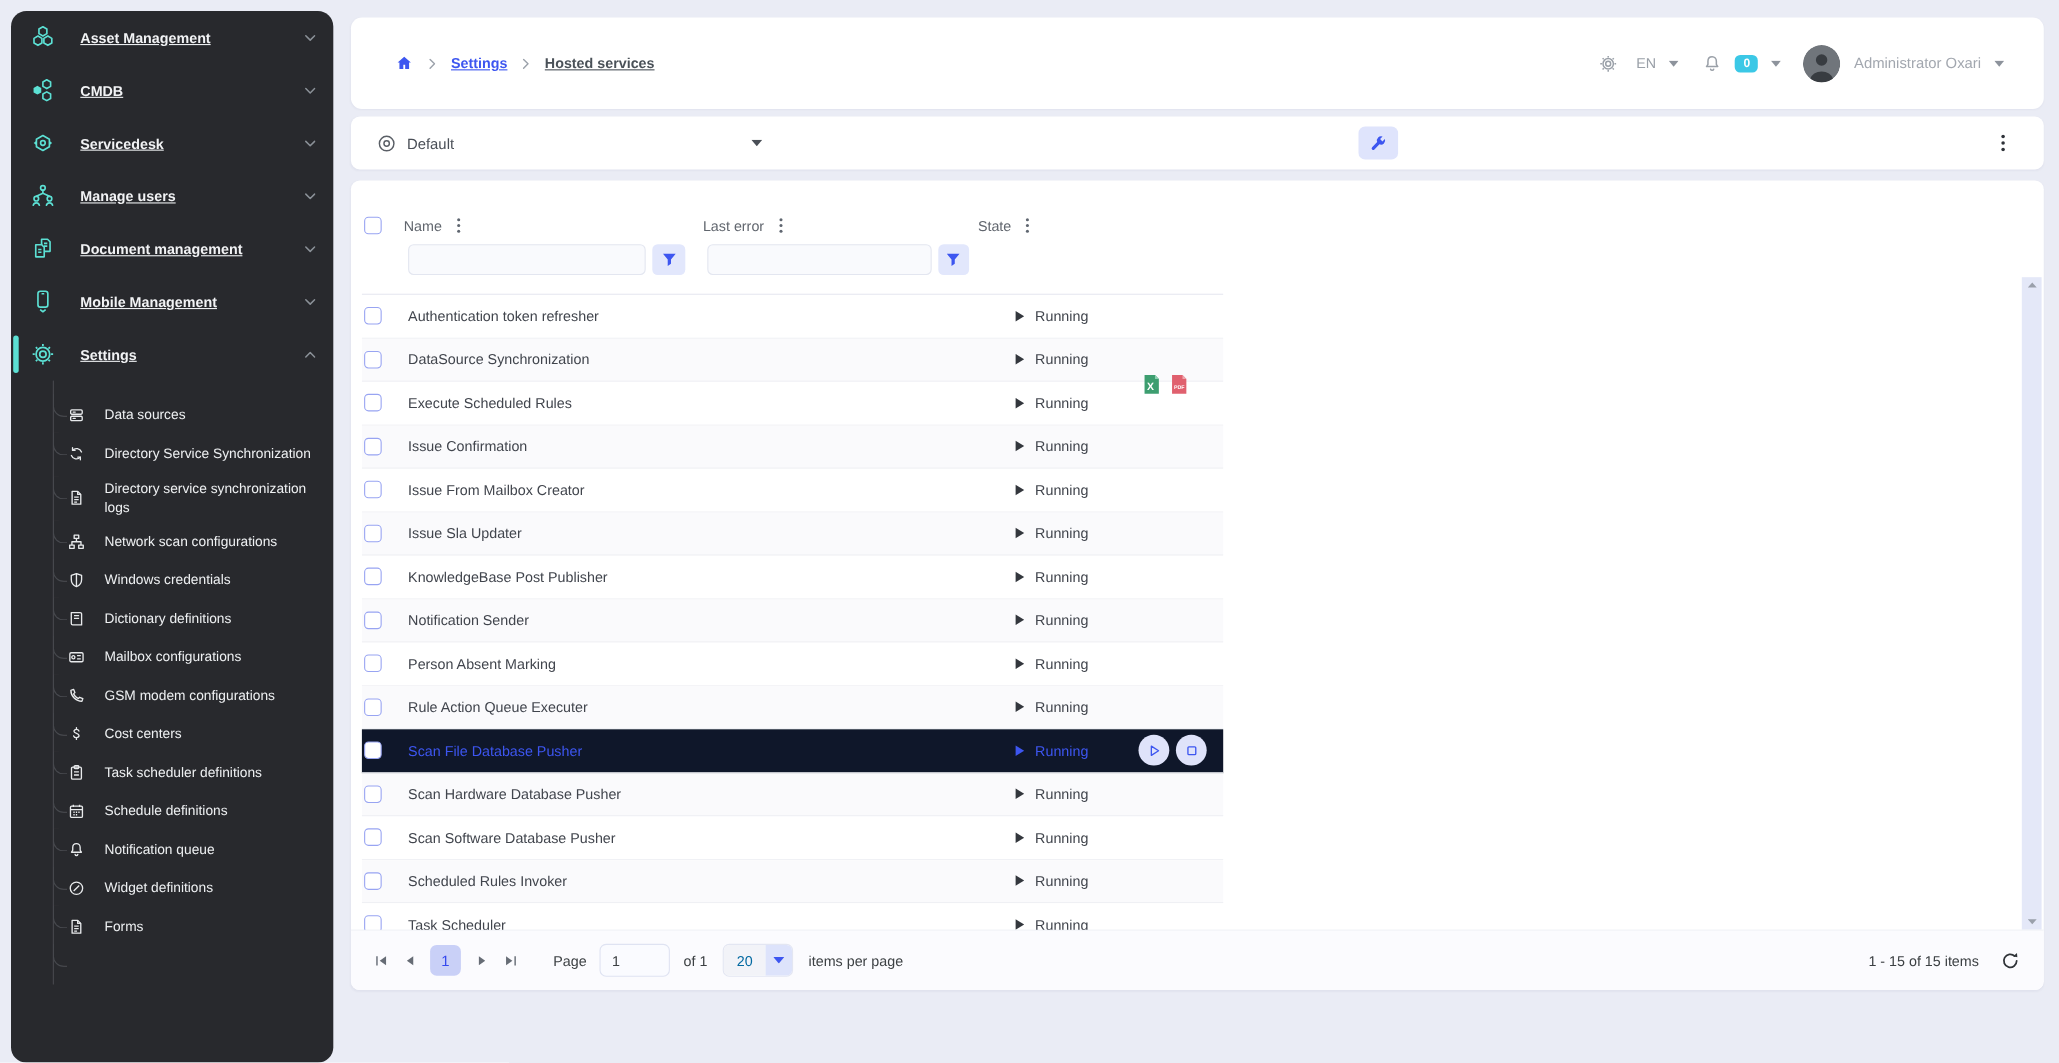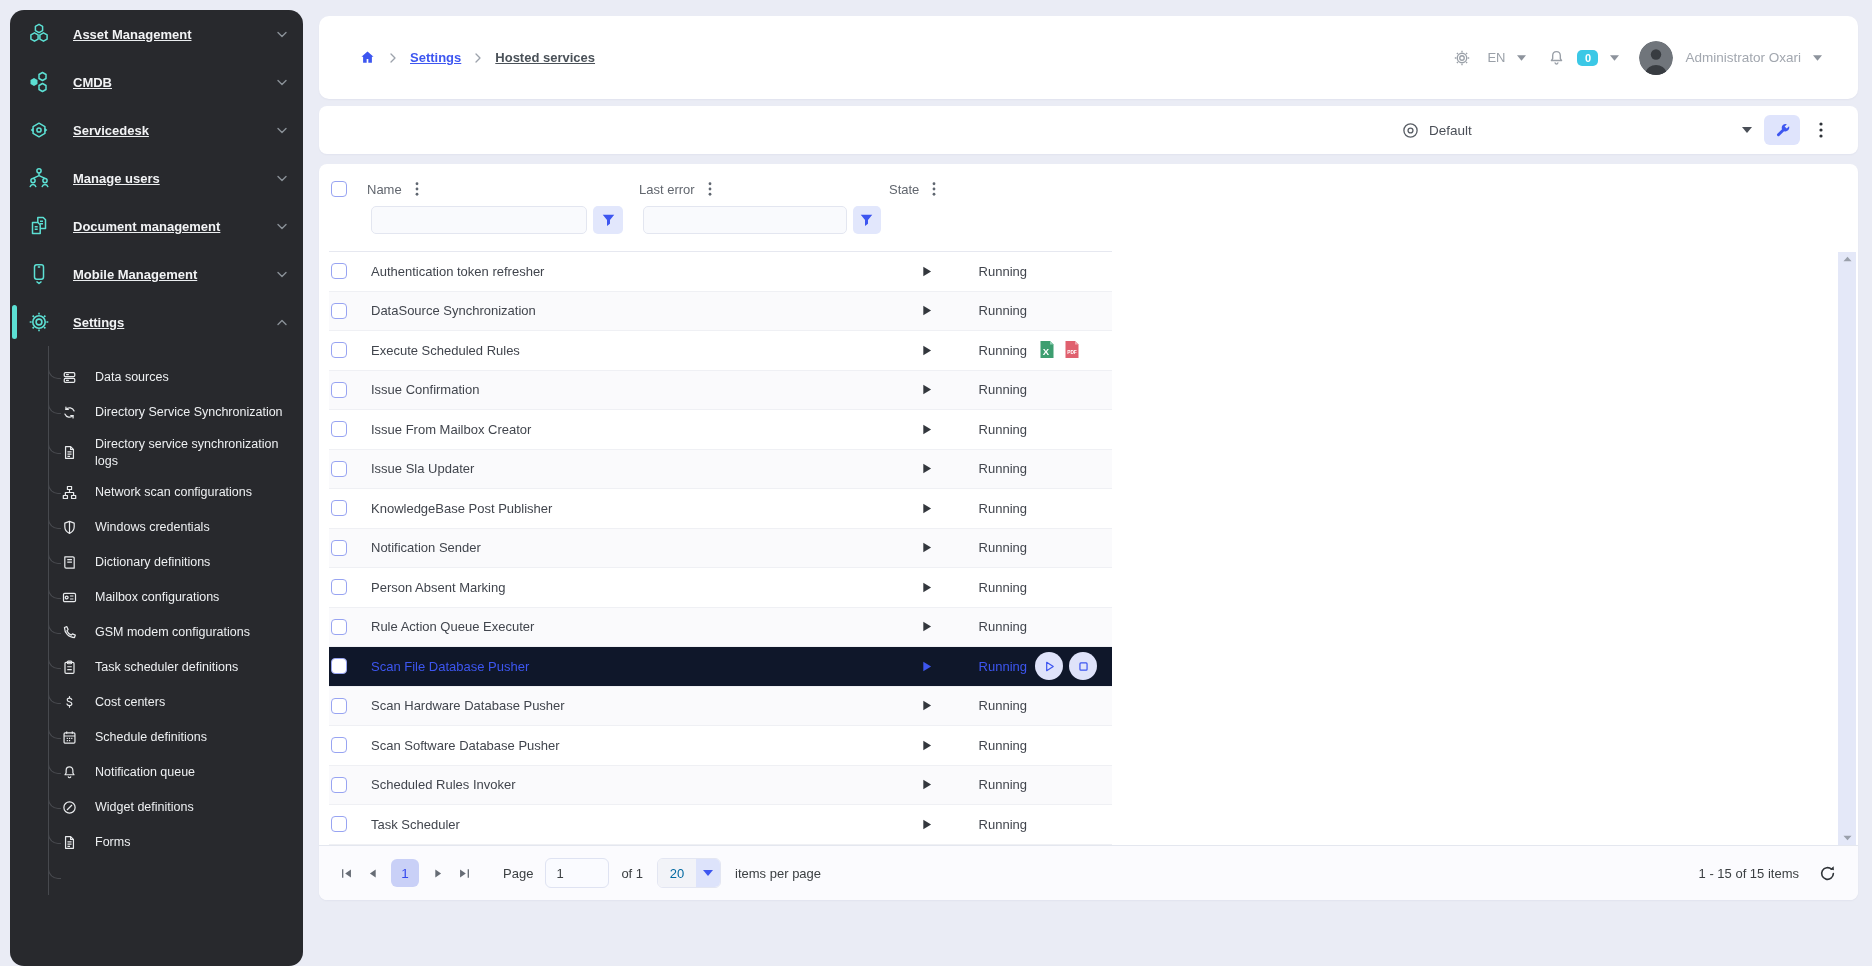--- a/index.html
+++ b/index.html
@@ -39,21 +39,21 @@
     content:""; position:absolute; left:38px; top:calc(50% - 20px); width:12px; height:20px;
     border-left:1px solid #47494e; border-bottom:1px solid #47494e; border-bottom-left-radius:10px;
   }
   .sub-item .sub-icon { width:15px; height:15px; color:#e8eaec; margin-right:18px; }
   .sub-item .sub-label { font-size:12.5px; font-weight:500; color:#eef0f2; line-height:16.5px; }
 
   
   .panel { position:absolute; left:319px; width:1539px; background:#fff; border-radius:10px;
            box-shadow:0 1px 2px rgba(20,30,80,.04); }
   .topbar { top:16px; height:83px; display:flex; align-items:center; padding:0 36px 0 40px; }
-  .toolbar { top:106px; height:48px; display:flex; align-items:center; justify-content:flex-end;
+  .toolbar { top:106px; height:48px; display:flex; align-items:center; justify-content:space-between;
              padding:0 24px; border-radius:8px; }
   .tablepanel { top:164px; height:736px; border-radius:8px; overflow:hidden; }
 
   
   .breadcrumb { display:flex; align-items:center; gap:14px; }
   .home-ic { width:17px; height:17px; color:#3d56f0; cursor:pointer; }
   .crumb-sep { width:6px; height:10px; color:#9ca2ab; }
   .crumb-link { font-weight:700; font-size:13px; text-decoration:underline; cursor:pointer; }
   .crumb-settings { color:#3d56f0; }
   .crumb-current { color:#4a5158; }
@@ -75,21 +75,21 @@
   .view-label { font-size:13.5px; flex:1; }
   .dd-caret { width:10px; height:6px; color:#4a4f57; }
   .wrench-btn { width:36px; height:30px; background:#dfe4fc; border:none; border-radius:6px;
                 display:flex; align-items:center; justify-content:center; margin-left:12px; cursor:pointer; }
   .wrench-btn .icon { width:17px; height:17px; color:#3d56f0; }
   .kebab-btn { width:26px; height:26px; background:none; border:none; display:flex; align-items:center;
                justify-content:center; margin-left:8px; cursor:pointer; }
   .kebab-btn .icon { width:4px; height:16px; color:#2e3238; }
 
   
-  .grid { margin-left:10px; width:783px; }
+  .grid { margin-left:10px; width:783px;margin-top:16px; }
   .col-cb { width:30px; } .col-name { width:272px; } .col-err { width:250px; }
   .col-state { width:146px; } .col-cmd { width:85px; }
   .grid-headrow { display:flex; align-items:center; height:42px; padding-top:8px; }
   .hcell { display:flex; align-items:center; }
   .hlabel { color:#61666e; font-size:13px; padding-left:8px; }
   .hkebab { width:4px; height:14px; color:#5f6670; margin-left:13px; cursor:pointer; }
   .filterrow { display:flex; align-items:flex-start; height:46px; border-bottom:1px solid #e6e8f0; }
   .fcell { display:flex; align-items:center; gap:6px; padding-left:12px; }
   .filter-input { width:216px; height:28px; border:1px solid #e3e6f0; background:#f9fafd;
                   border-radius:5px; outline:none; padding:0 8px; font:inherit; }
@@ -98,21 +98,21 @@
   .funnel-btn .icon { width:13px; height:13px; color:#3d56f0; }
   .cbx { width:16px; height:16px; border:1.5px solid #98a4f2; border-radius:4px; background:#fff;
          margin-left:2px; cursor:pointer; flex:none; }
   .export-icons { position:absolute; top:176px; left:719px; display:flex; gap:7px; }
   .export-icons .icon { width:18px; height:19px; cursor:pointer; }
 
   .row { display:flex; align-items:center; height:39.5px; border-bottom:1px solid #eff0f4; }
   .row:nth-child(even) { background:#fafafc; }
   .cell { display:flex; align-items:center; height:100%; }
   .name-cell { padding-left:12px; color:#41454d; font-size:13px; }
-  .state-cell { padding-left:40px; gap:9px; color:#41454d;justify-content:space-between; }
+  .state-cell { padding-left:40px; gap:9px; color:#41454d; }
   .play-ic { width:11px; height:11px; color:#33373d; }
   .cmd-cell { gap:6px; padding-left:8px; visibility:hidden; }
   .act-btn { width:28px; height:28px; border-radius:50%; background:#dfe3fa; border:none;
              display:flex; align-items:center; justify-content:center; cursor:pointer; }
   .act-btn .icon { width:15px; height:15px; color:#3d56f0; }
   .row.hl { background:#0f172a; }
   .row.hl .name-cell, .row.hl .state-cell { color:#3d56f0; }
   .row.hl .play-ic { color:#3d56f0; }
   .row.hl .cmd-cell { visibility:visible; }
 
@@ -332,35 +332,35 @@
         <li class="sub-item">
     <span class="icon sub-icon">
             <svg viewBox="0 0 16 16" fill="none" stroke="currentColor" stroke-width="1.3" stroke-linejoin="round">
               <path d="M2.6 2.7c0 5.8 4.9 10.7 10.7 10.7l.9-2.6-3.1-1.3-1.3 1.3A9.3 9.3 0 0 1 5.2 6.2l1.3-1.3L5.2 1.8z"></path>
             </svg>
           </span>
     <span class="sub-label">GSM modem configurations</span>
   </li>
         <li class="sub-item">
     <span class="icon sub-icon">
+            <svg viewBox="0 0 16 16" fill="none" stroke="currentColor" stroke-width="1.3" stroke-linecap="round">
+              <path d="M10.4 4.9C10 3.9 9.1 3.3 8 3.3c-1.4 0-2.4.8-2.4 1.9 0 2.6 4.9 1.4 4.9 4.1 0 1.2-1.1 2-2.5 2-1.3 0-2.3-.6-2.7-1.7M8 1.6v1.7M8 11.3V13"></path>
+            </svg>
+          </span>
+    <span class="sub-label">Cost centers</span>
+  </li>
+        <li class="sub-item">
+    <span class="icon sub-icon">
             <svg viewBox="0 0 16 16" fill="none" stroke="currentColor" stroke-width="1.3" stroke-linejoin="round">
               <rect x="3.2" y="2.6" width="9.6" height="11.6" rx="1.2"></rect>
               <rect x="5.8" y="1.2" width="4.4" height="2.8" rx="0.8"></rect>
               <path d="M5.6 7.2h4.8M5.6 10.2h4.8"></path>
             </svg>
           </span>
     <span class="sub-label">Task scheduler definitions</span>
-  </li>
-        <li class="sub-item">
-    <span class="icon sub-icon">
-            <svg viewBox="0 0 16 16" fill="none" stroke="currentColor" stroke-width="1.3" stroke-linecap="round">
-              <path d="M10.4 4.9C10 3.9 9.1 3.3 8 3.3c-1.4 0-2.4.8-2.4 1.9 0 2.6 4.9 1.4 4.9 4.1 0 1.2-1.1 2-2.5 2-1.3 0-2.3-.6-2.7-1.7M8 1.6v1.7M8 11.3V13"></path>
-            </svg>
-          </span>
-    <span class="sub-label">Cost centers</span>
   </li>
         <li class="sub-item">
     <span class="icon sub-icon">
             <svg viewBox="0 0 16 16" fill="none" stroke="currentColor" stroke-width="1.3" stroke-linejoin="round">
               <rect x="2.2" y="3" width="11.6" height="11" rx="1.2"></rect>
               <path d="M2.2 6.4h11.6M5 1.6V4M11 1.6V4M5 9h1.3M7.4 9h1.3M9.8 9h1.3M5 11.4h1.3M7.4 11.4h1.3"></path>
             </svg>
           </span>
     <span class="sub-label">Schedule definitions</span>
   </li>

